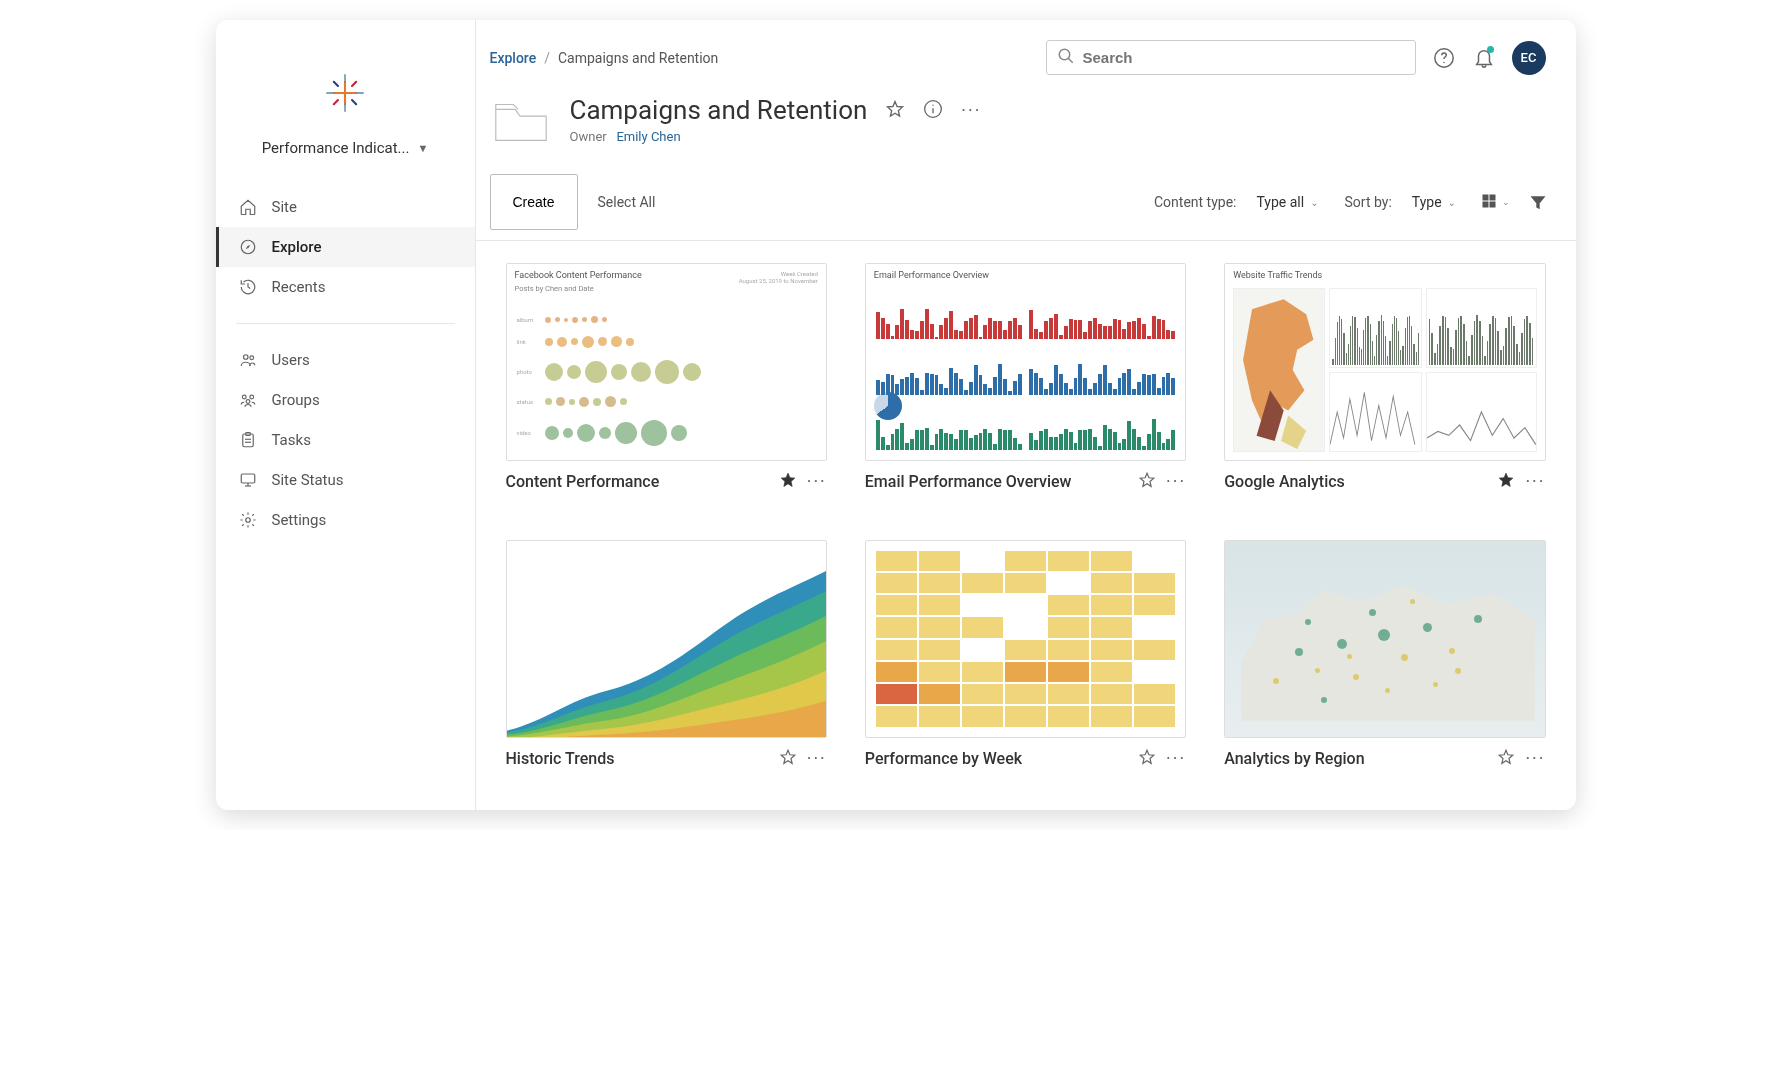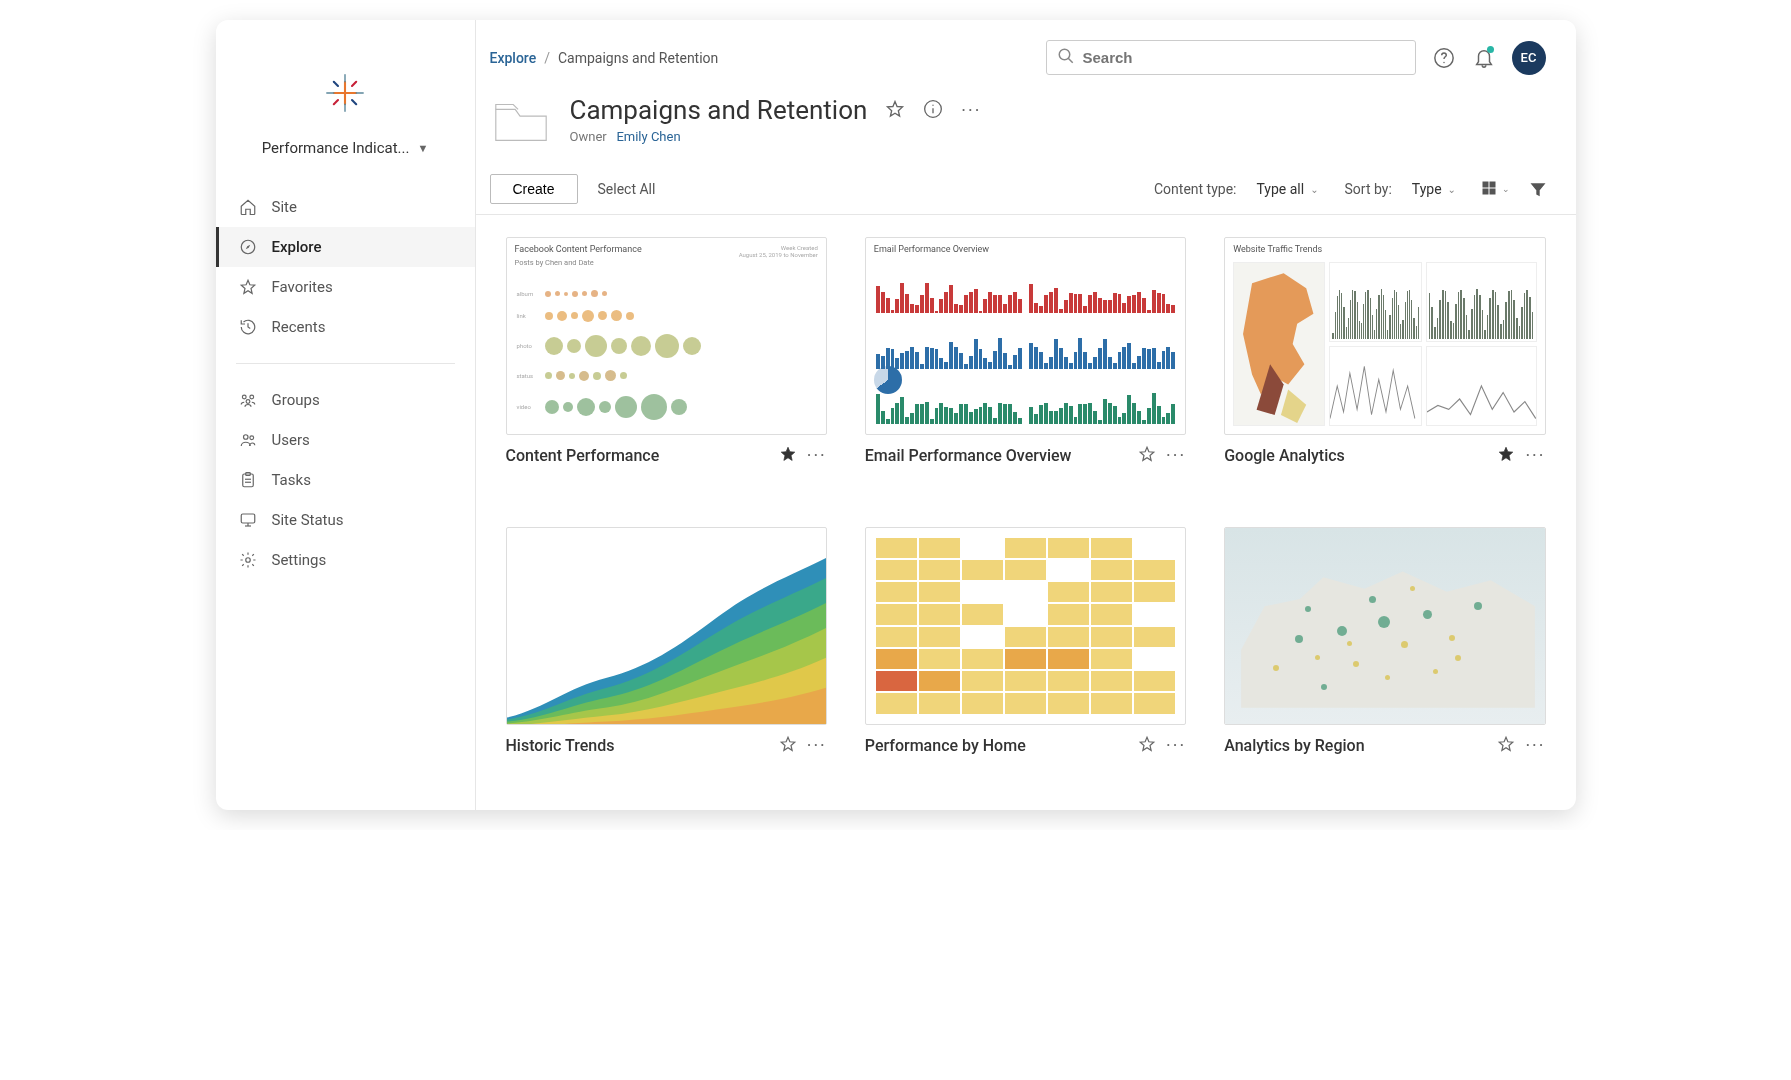--- a/index.html
+++ b/index.html
@@ -175,21 +175,21 @@
     align-items: center;
     padding: 6px 30px 10px 14px;
     gap: 20px;
     border-bottom: 1px solid #e6e6e6;
     font-size: 14px;
     color: #555;
   }
   .btn-create {
     border: 1px solid #bbb;
     background: #fff;
-    padding: 6px 22px;
+    padding: 19px 22px;
     border-radius: 2px;
     cursor: pointer;
     font-size: 14px;
   }
   .toolbar-link { cursor: pointer; }
   .toolbar-spacer { flex: 1; }
   .toolbar-label { color: #555; }
   .toolbar-select {
     display: inline-flex;
     align-items: center;
@@ -342,61 +342,53 @@
             <svg viewBox="0 0 24 24">
               <circle cx="12" cy="12" r="9"></circle>
               <polygon points="15 9 13 13 9 15 11 11" fill="#666" stroke="none"></polygon>
             </svg>
           </span>
         <span>Explore</span>
       </div>
       <div class="nav-item">
         <span class="nav-icon">
             <svg viewBox="0 0 24 24">
-              <polygon points="12 3 14.5 9 21 9.5 16 14 17.5 20.5 12 17 6.5 20.5 8 14 3 9.5 9.5 9"></polygon>
-            </svg>
-          </span>
-        <span>Favorites</span>
-      </div>
-      <div class="nav-item">
-        <span class="nav-icon">
-            <svg viewBox="0 0 24 24">
               <path d="M3 12a9 9 0 1 0 3-6.7"></path>
               <polyline points="3 3 3 8 8 8"></polyline>
               <polyline points="12 7 12 12 15 14"></polyline>
             </svg>
           </span>
         <span>Recents</span>
       </div>
     </div>
 
     <div class="nav-divider"></div>
 
     <div class="nav-section">
+      <div class="nav-item">
+        <span class="nav-icon">
+            <svg viewBox="0 0 24 24">
+              <circle cx="9" cy="8" r="3"></circle>
+              <circle cx="17" cy="9" r="2.5"></circle>
+              <path d="M3 20c0-3 3-5 6-5s6 2 6 5"></path>
+              <path d="M14 20c0-2 2-4 4-4s3 1 3 3"></path>
+            </svg>
+          </span>
+        <span>Users</span>
+      </div>
       <div class="nav-item">
         <span class="nav-icon">
             <svg viewBox="0 0 24 24">
               <circle cx="7" cy="8" r="2.5"></circle>
               <circle cx="17" cy="8" r="2.5"></circle>
               <circle cx="12" cy="14" r="2.5"></circle>
               <path d="M3 18c0-2 2-3 4-3m10 0c2 0 4 1 4 3M8 21c0-2 2-3 4-3s4 1 4 3"></path>
             </svg>
           </span>
         <span>Groups</span>
-      </div>
-      <div class="nav-item">
-        <span class="nav-icon">
-            <svg viewBox="0 0 24 24">
-              <circle cx="9" cy="8" r="3"></circle>
-              <circle cx="17" cy="9" r="2.5"></circle>
-              <path d="M3 20c0-3 3-5 6-5s6 2 6 5"></path>
-              <path d="M14 20c0-2 2-4 4-4s3 1 3 3"></path>
-            </svg>
-          </span>
-        <span>Users</span>
       </div>
       <div class="nav-item">
         <span class="nav-icon">
             <svg viewBox="0 0 24 24">
               <rect x="5" y="4" width="14" height="17" rx="2"></rect>
               <rect x="9" y="2" width="6" height="4" rx="1"></rect>
               <line x1="8" y1="11" x2="16" y2="11"></line>
               <line x1="8" y1="15" x2="16" y2="15"></line>
             </svg>
           </span>
@@ -1005,21 +997,21 @@
               <div class="hm-cell"></div>
               <div class="hm-cell"></div>
               <div class="hm-cell"></div>
               <div class="hm-cell"></div>
               <div class="hm-cell"></div>
               <div class="hm-cell"></div>
               <div class="hm-cell"></div>
             </div>
         </div>
         <div class="card-footer">
-          <span class="card-title">Performance by Home</span>
+          <span class="card-title">Performance by Week</span>
           <span class="star">
             <svg viewBox="0 0 24 24" fill="none" stroke="#666" stroke-width="1.6">
                 <polygon points="12 3 14.5 9 21 9.5 16 14 17.5 20.5 12 17 6.5 20.5 8 14 3 9.5 9.5 9"></polygon>
               </svg>
           </span>
           <span class="more">···</span>
         </div>
       </div>
 
       <div class="card">

